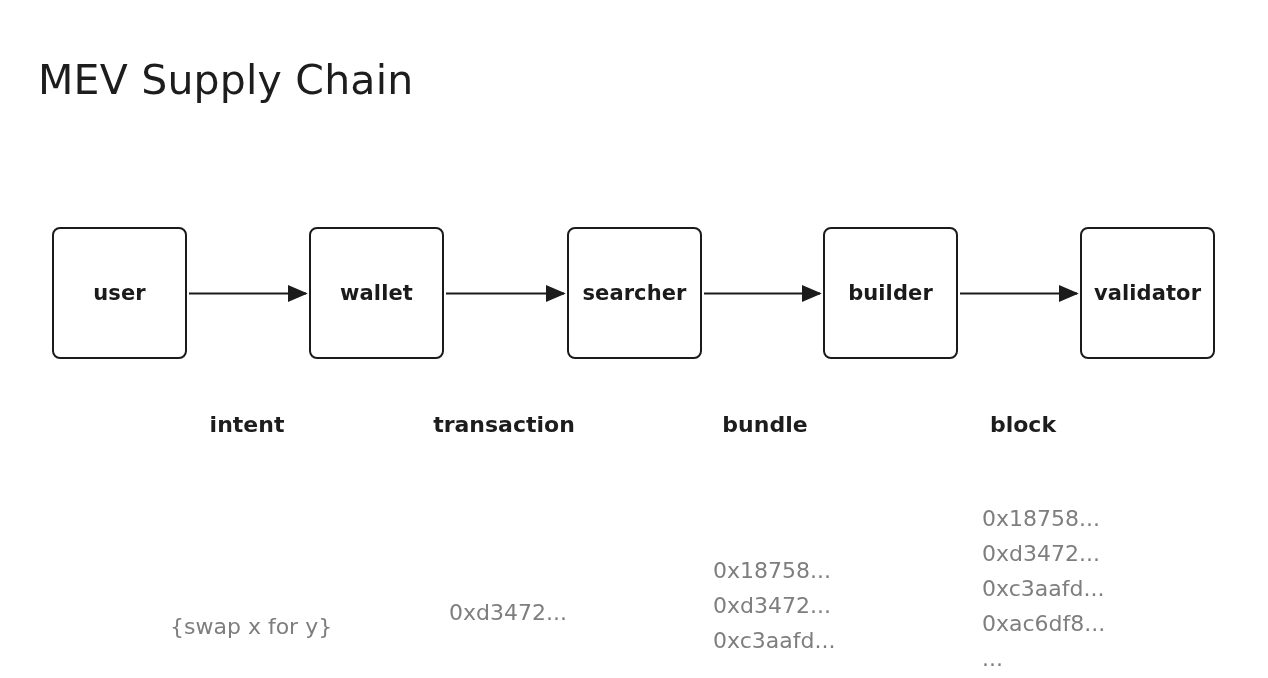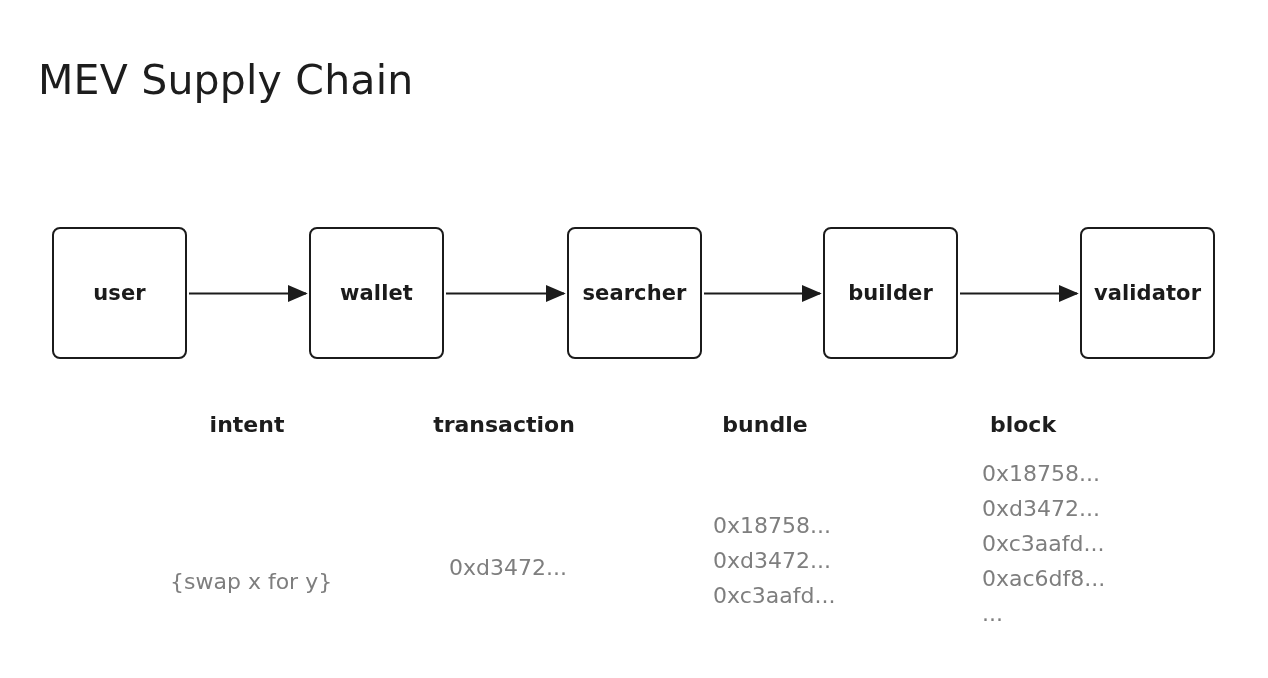--- a/index.html
+++ b/index.html
@@ -92,20 +92,21 @@
   .edge-3 { left: 1023px; }
 
   
   .payload {
     position: absolute;
     font-size: 22px;
     font-weight: 400;
     color: #7e7e7e;
     line-height: 35px;
     white-space: nowrap;
+    margin-top: 45px;
   }
   .payload-line { display: block; }
 
   .payload-0 { left: 170px; top: 564px; }
   .payload-1 { left: 449px; top: 550px; }
   .payload-2 { left: 713px; top: 508px; }
   .payload-3 { left: 982px; top: 456px; }
 </style>
 </head>
 <body>

